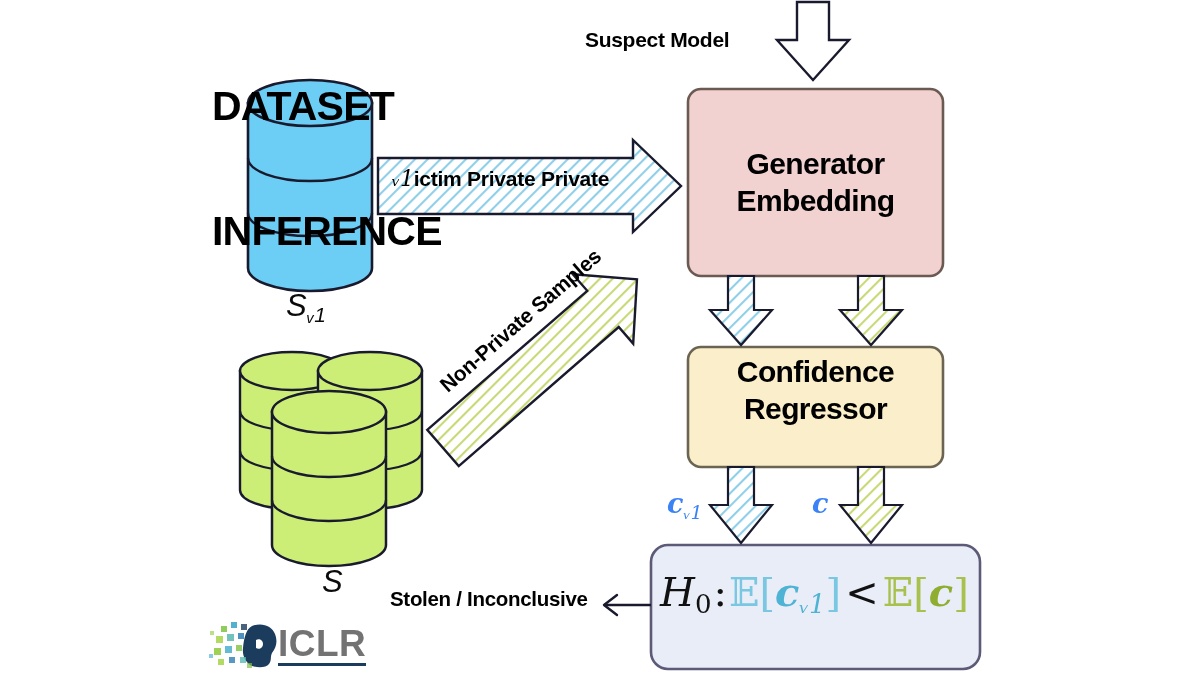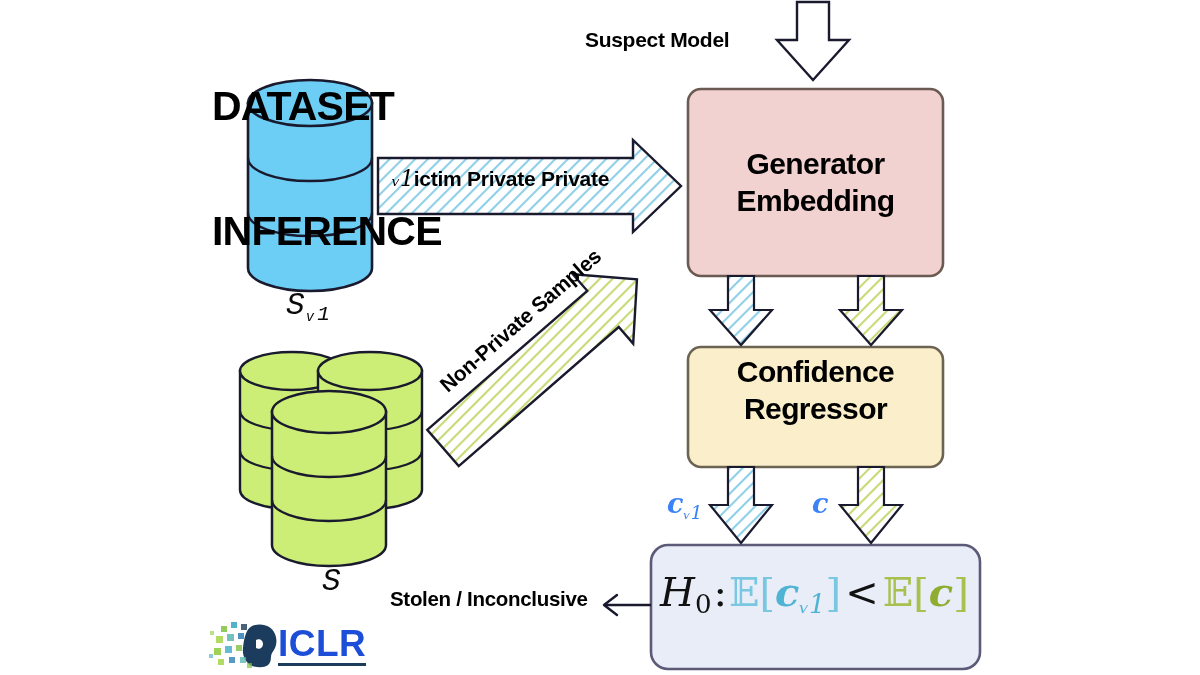--- a/index.html
+++ b/index.html
@@ -84,21 +84,21 @@
     left: 443px;
     top: 377px;
     font-size: 21px;
     font-weight: bold;
     letter-spacing: -0.25px;
     transform: rotate(-41deg);
     transform-origin: 0 50%;
   }
 
   .setlabel {
-    font-family: Liberation Mono, monospace;
+    font-family: Liberation Sans, sans-serif;
     font-style: italic;
     font-size: 31px;
     color: #0a0a0a;
   }
   .setlabel .sub {
     font-size: 21px;
     vertical-align: -0.28em;
     font-style: italic;
   }
 
@@ -149,21 +149,21 @@
     left: 214px;
     top: 620px;
     width: 175px;
     height: 50px;
     display: flex;
     align-items: center;
   }
   .iclr-text {
     font-size: 37px;
     font-weight: bold;
-    color: #1d4ed8;
+    color: #737373;
     letter-spacing: 0.5px;
     font-family: "Liberation Sans", sans-serif;
     margin-left: 4px;
     line-height: 1;
     border-bottom: 3px solid #1b3c5c;
     padding-bottom: 1px;
   }
 </style>
 </head>
 <body>

